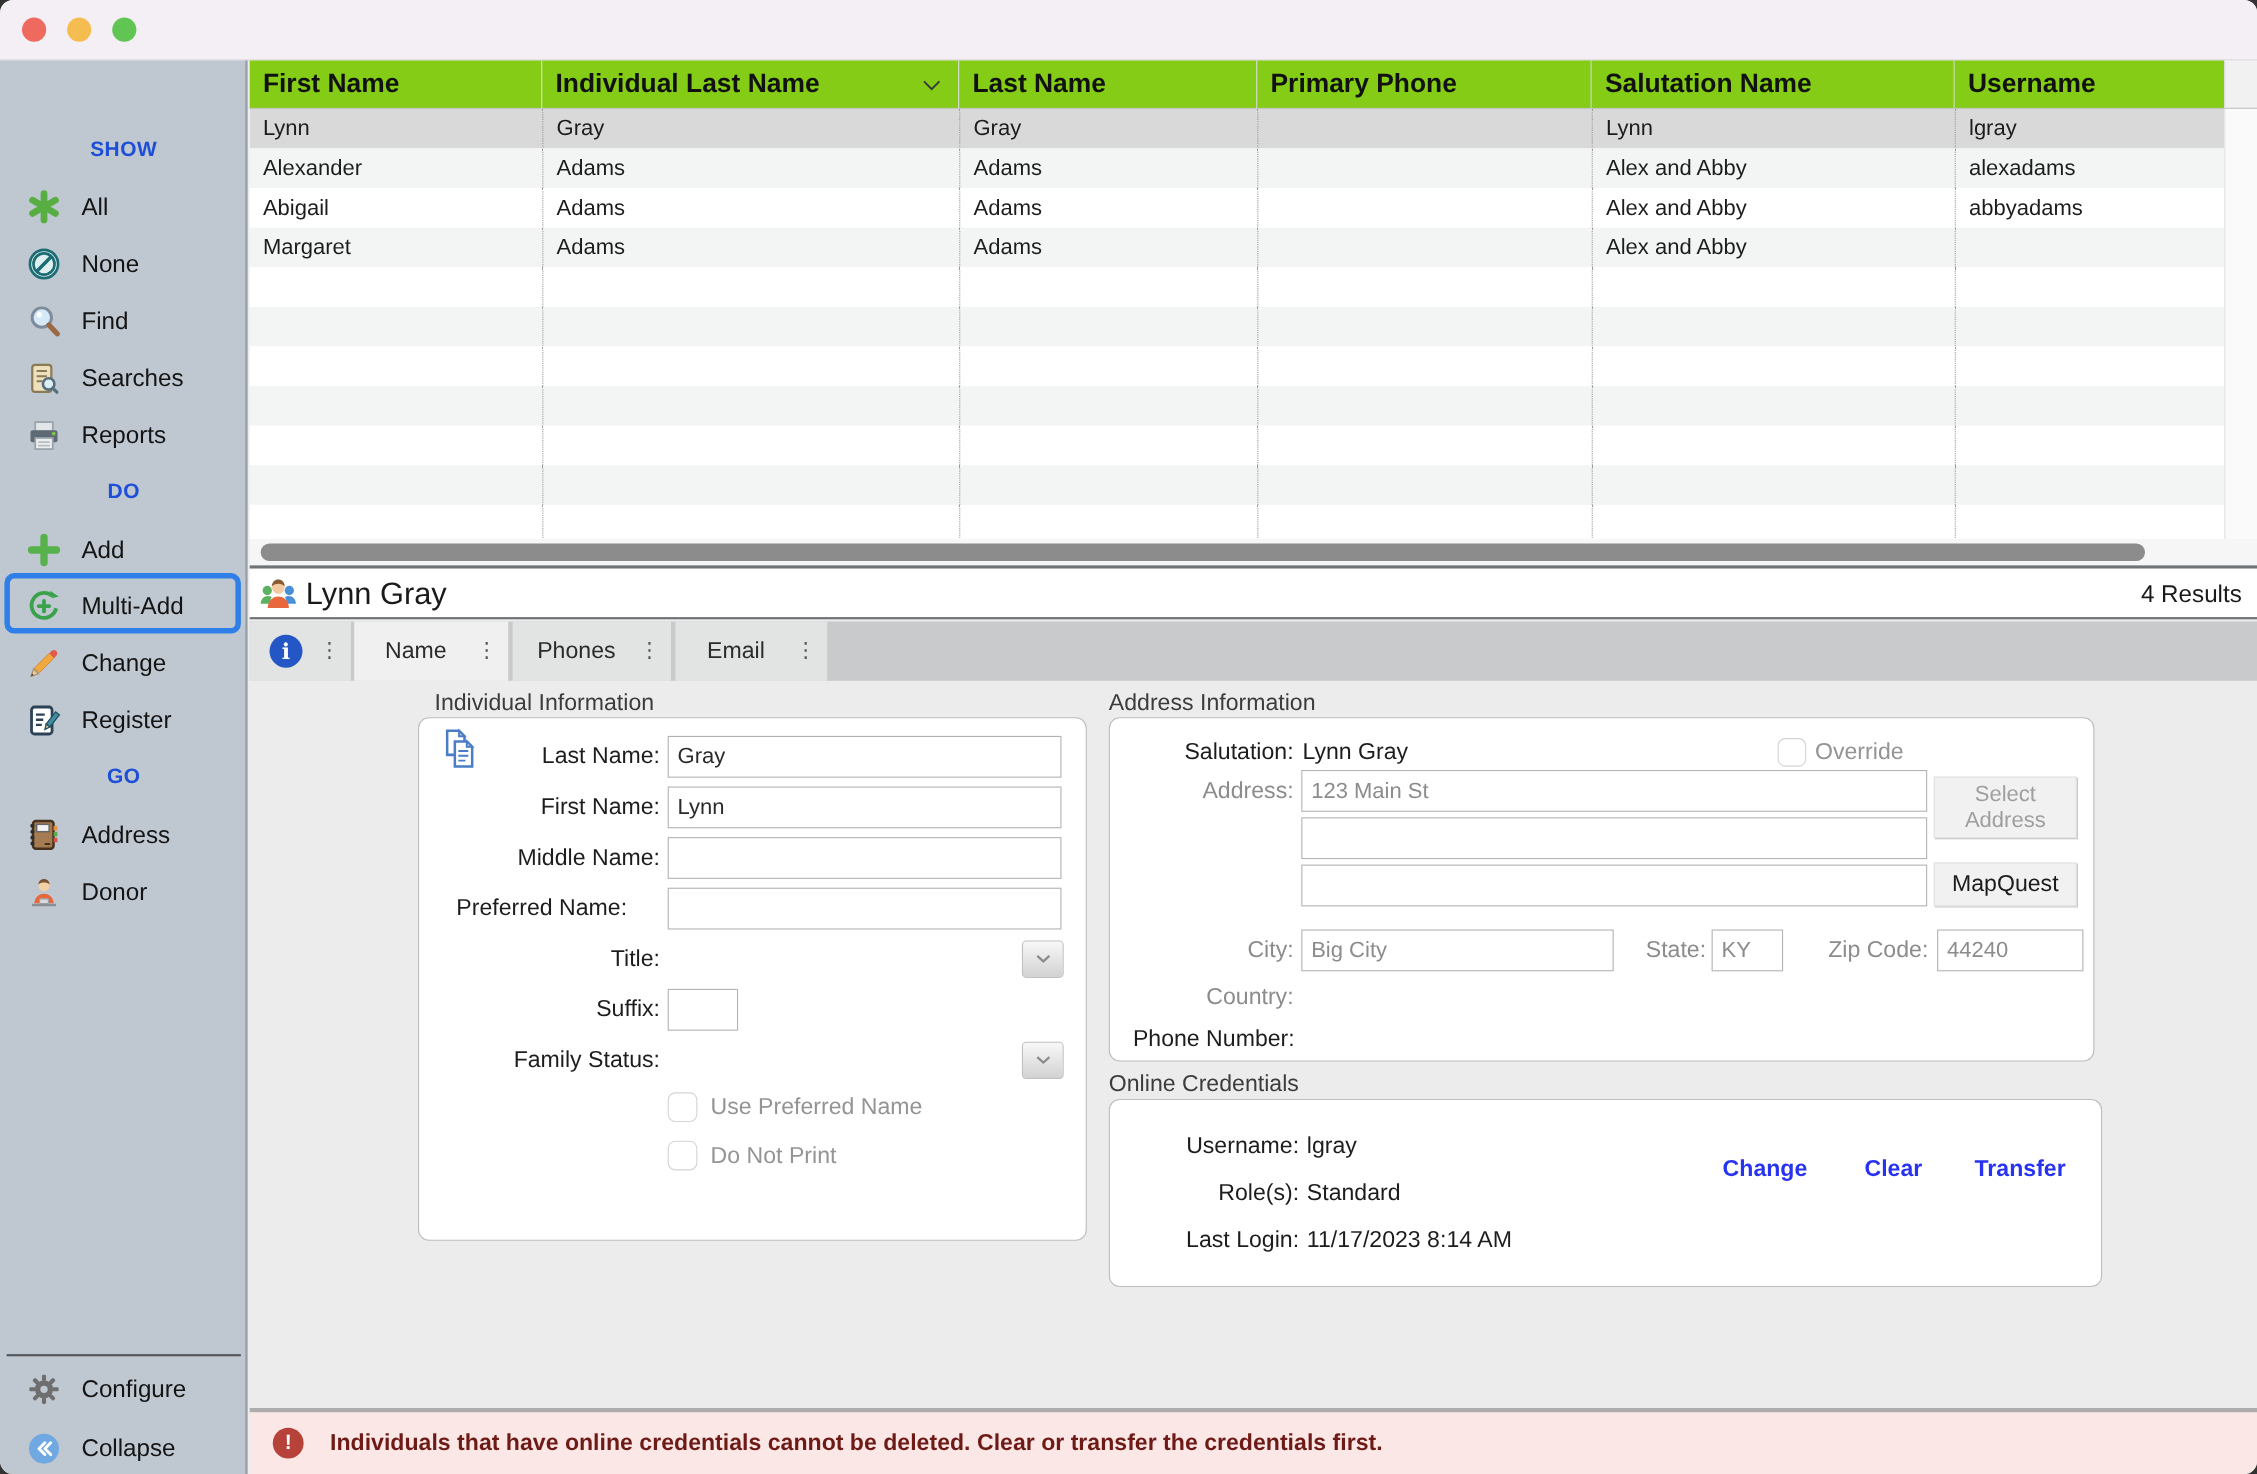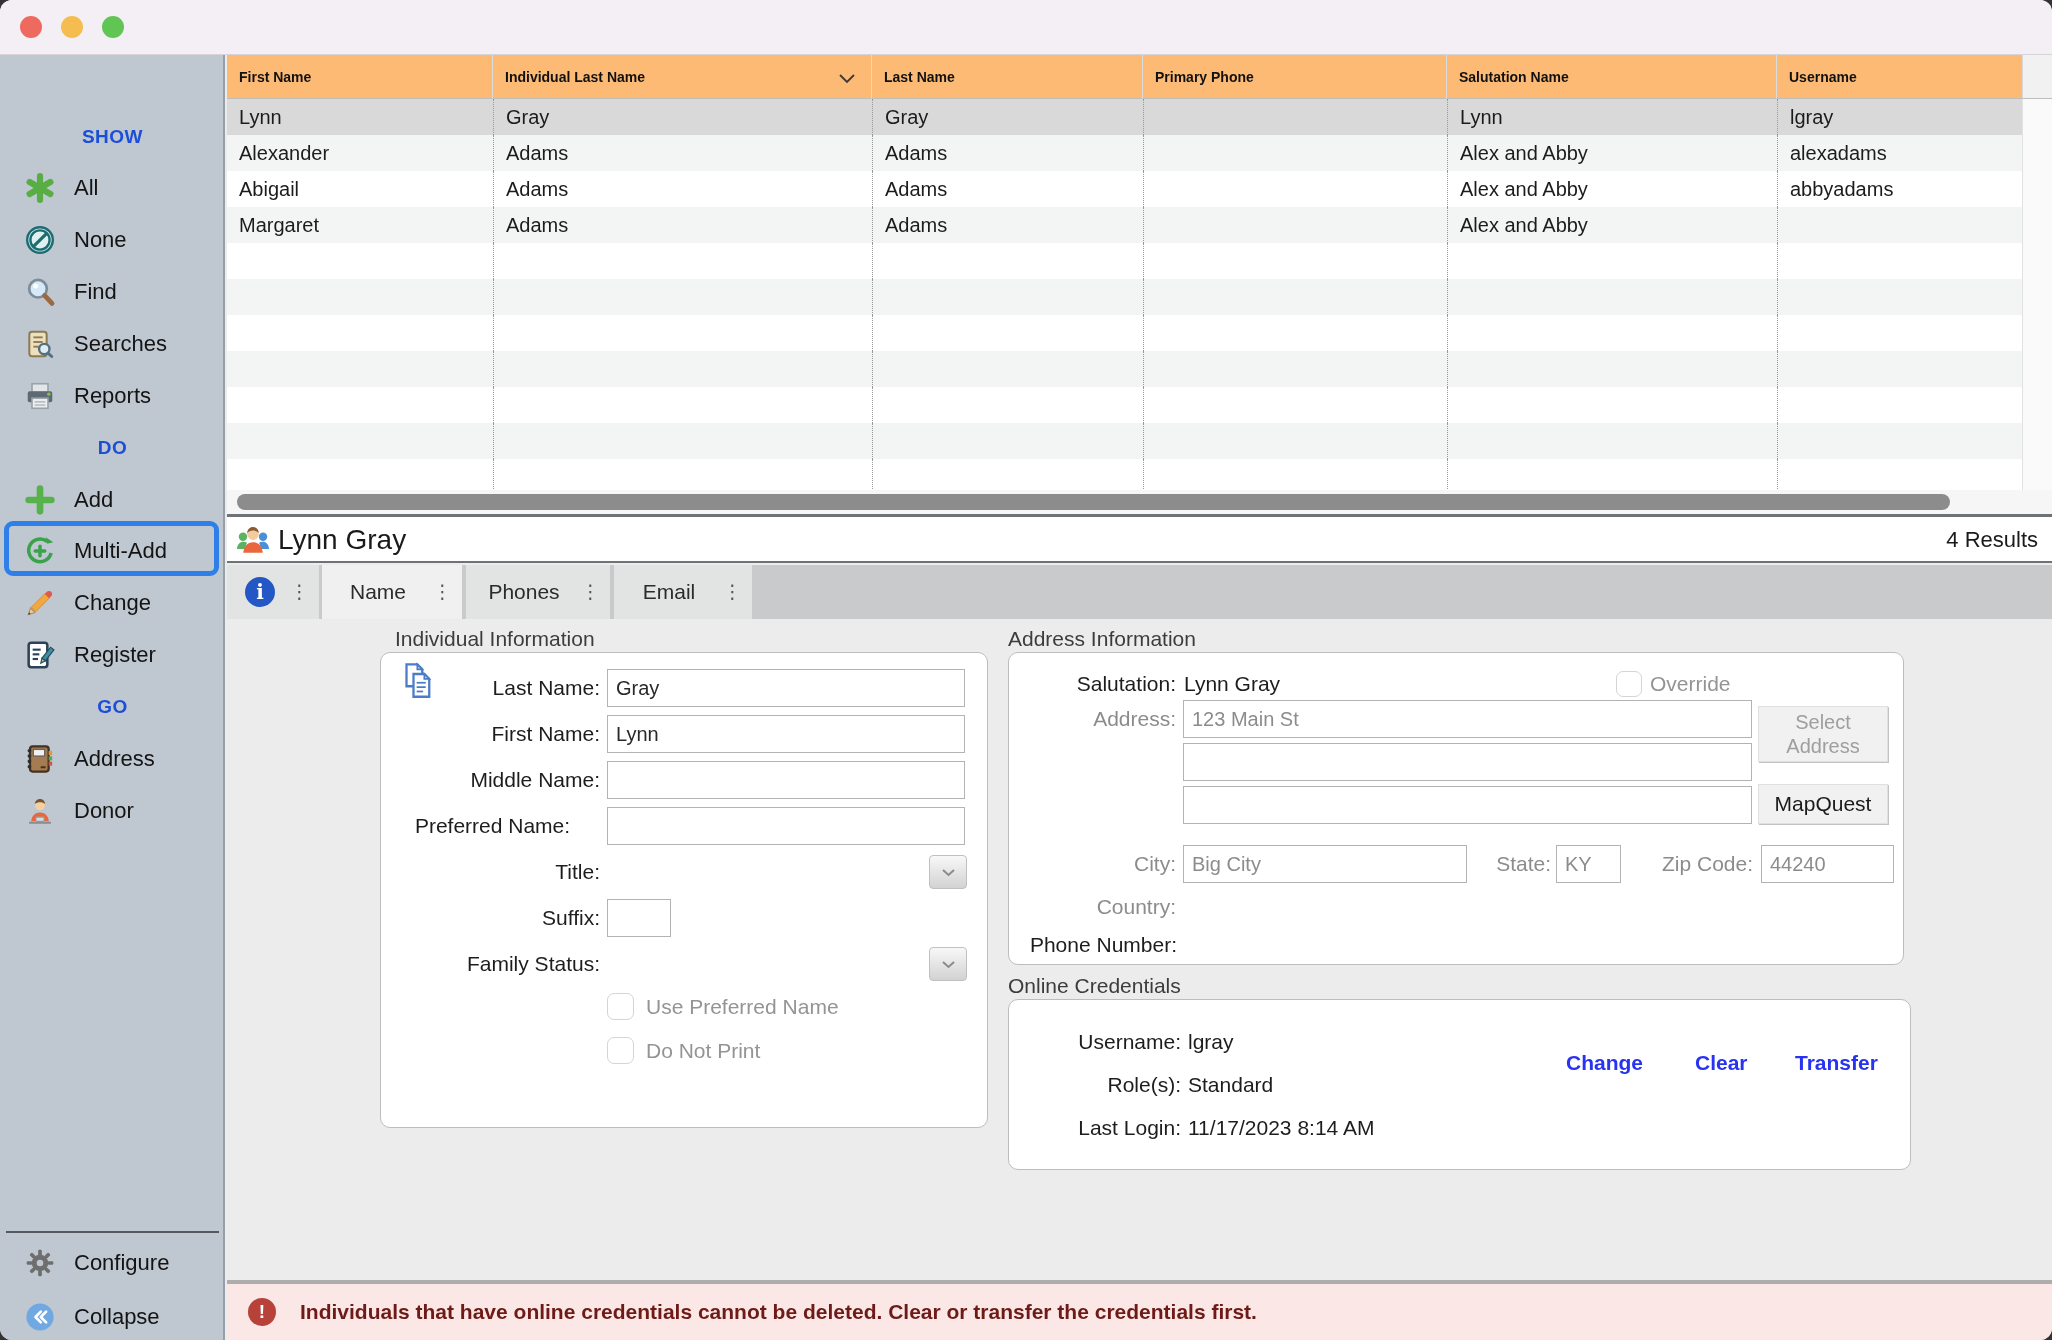--- a/index.html
+++ b/index.html
@@ -12,21 +12,21 @@
   .wtitle{left:0;top:0;width:2052px;height:55px;line-height:55px;text-align:center;font-size:24px;font-weight:bold;color:#3b3b3b;margin-top:40px;}
   
   .sidebar{left:0;top:55px;width:225px;height:1285px;background:#bfc7d1;border-right:2px solid #979ea7;}
   .sideh{left:0;width:225px;height:28px;line-height:28px;text-align:center;color:#1d4ed8;font-weight:bold;font-size:19px;letter-spacing:.5px;}
   .sideitem{left:0;width:225px;height:52px;display:flex;align-items:center;padding-left:22px;gap:16px;cursor:default;}
   .sideitem .ic{width:36px;height:36px;display:flex;align-items:center;justify-content:center;flex:0 0 36px;}
   .sideitem .lab{font-size:22px;color:#141414;}
   .sel-outline{left:4px;top:521px;width:215px;height:55px;border:5px solid #2e80e8;border-radius:9px;}
   .sidediv{left:6px;top:1231px;width:213px;height:2px;background:#55585c;}
   
-  .th{top:55px;height:44px;background:#fdba74;border-bottom:1.5px solid #bdbdbd;font-size:14px;font-weight:bold;color:#111;line-height:44px;padding-left:12px;border-right:1px solid #dcdcdc;}
+  .th{top:55px;height:44px;background:#84cc16;border-bottom:1.5px solid #bdbdbd;font-size:24px;font-weight:bold;color:#111;line-height:44px;padding-left:12px;border-right:1px solid #dcdcdc;}
   .rowwrap{left:227px;top:99px;width:1795px;height:391px;overflow:hidden;background:#fff;}
   .trow{position:absolute;left:0;width:1795px;height:36px;display:flex;}
   .tcell{height:36px;line-height:36px;font-size:20px;color:#1c1c1c;padding-left:12px;overflow:hidden;white-space:nowrap;}
   .tcell + .tcell{border-left:1px dotted #999;}
   .r-sel{background:#d9d9d9;}
   .r-alt{background:#f3f5f5;}
   .r-wht{background:#ffffff;}
   
   .hsb-track{left:227px;top:490px;width:1825px;height:24px;background:#f6f6f6;}
   .hsb-thumb{left:237px;top:494px;width:1713px;height:16px;background:#8c8c8c;border-radius:8px;}

